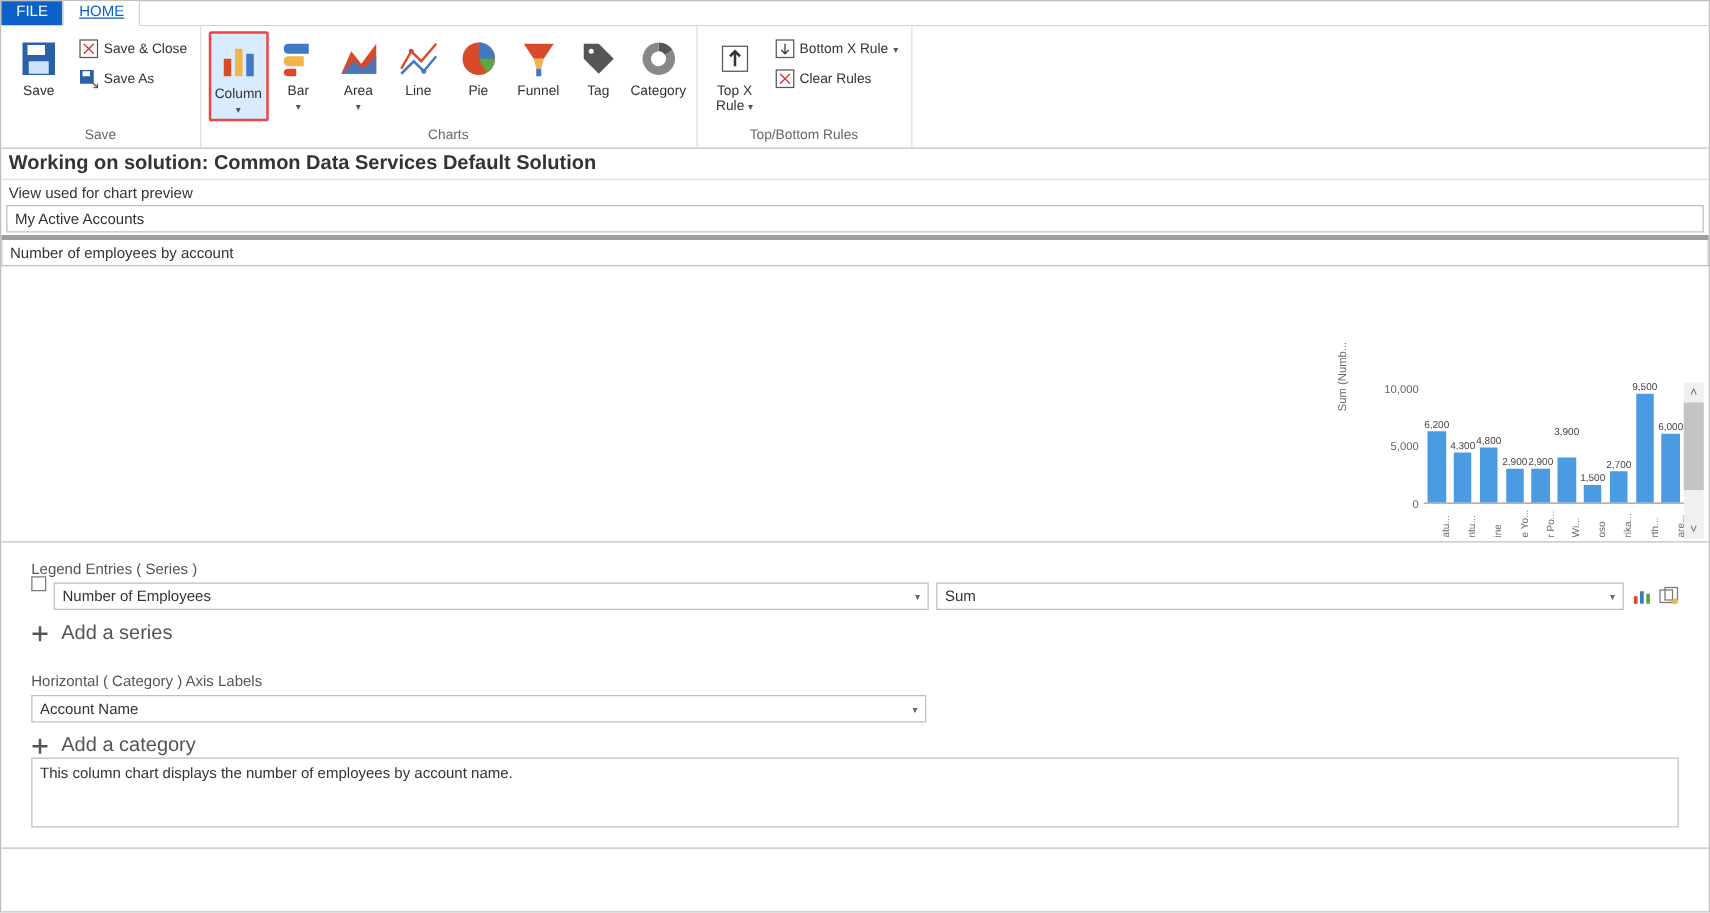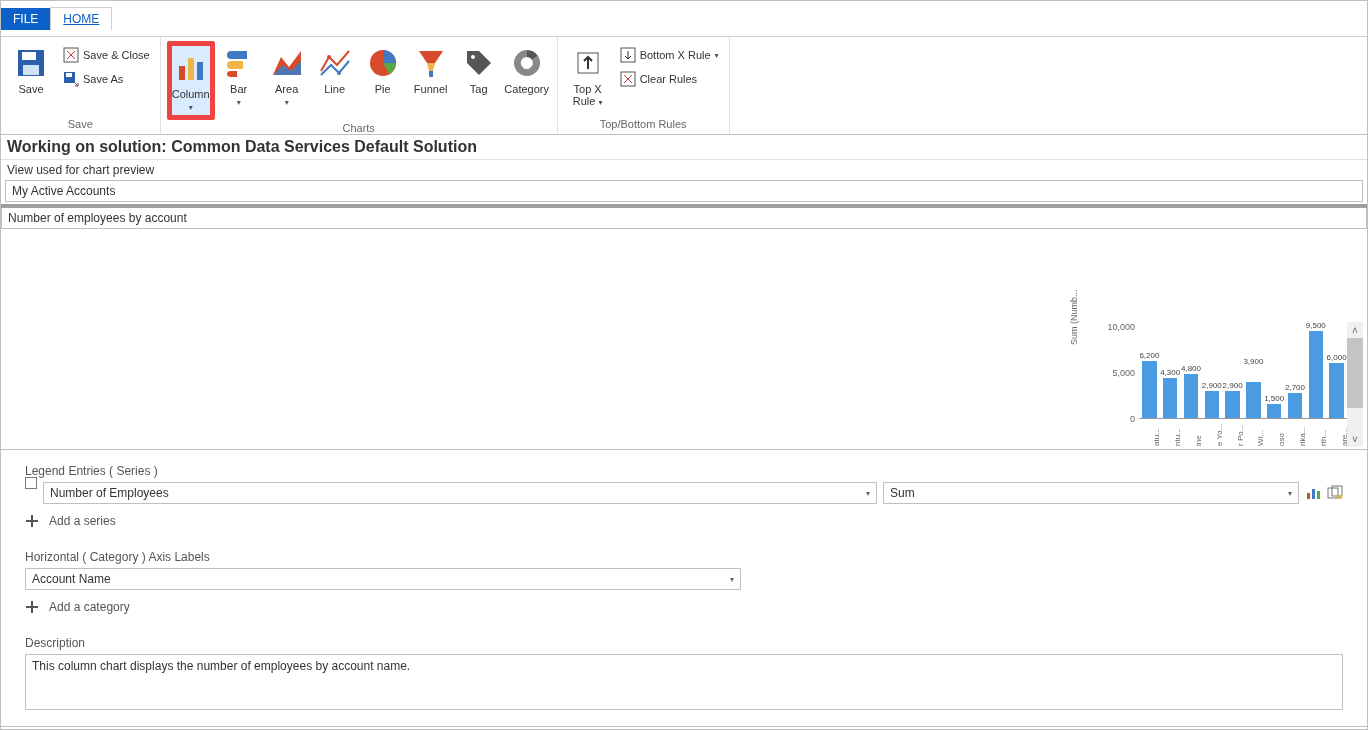--- a/index.html
+++ b/index.html
@@ -1,31 +1,31 @@
 <!DOCTYPE html>
 <html><head>
 <meta charset="utf-8">
 <style>
   * { box-sizing: border-box; }
   html, body { margin:0; padding:0; font-family: "Segoe UI", Arial, sans-serif; font-size:12px; color:#333; }
   body { width:1368px; height:730px; border:1px solid #c0c0c0; background:#fff; overflow:hidden; position:relative;}
   
-  .tab-strip { display:flex; height:36px; align-items:center; border-bottom:1px solid #d0d0d0;}
+  .tab-strip { display:flex; height:20px; align-items:flex-end; border-bottom:1px solid #d0d0d0;}
   .tab { padding:4px 12px; font-size:12px; cursor:default; display:flex; align-items:center;}
   .tab.file { background:#0b61c7; color:#fff;}
   .tab.home { color:#0b61c7; border:1px solid #d0d0d0; border-bottom:1px solid #fff; margin-bottom:-1px; background:#fff;text-decoration:underline;}
   
   .ribbon { display:flex; height:98px; border-bottom:1px solid #c0c0c0; background:#fff;}
   .group { display:flex; flex-direction:column; border-right:1px solid #e0e0e0; padding:0 6px;}
   .group-body { display:flex; flex:1; align-items:flex-start; padding-top:4px;}
   .group-label { text-align:center; font-size:11px; color:#666; padding:2px 0 4px;}
   .bigbtn { display:flex; flex-direction:column; align-items:center; justify-content:flex-start; width:48px; padding:2px 2px; cursor:default;}
   .bigbtn .ic { width:32px; height:32px; margin-top:4px;}
   .bigbtn .lbl { font-size:11px; text-align:center; margin-top:4px; line-height:1.1;}
-  .bigbtn.selected { background:#d9ecff; border:5px solid #ef4444; border-radius:2px;}
+  .bigbtn.selected { background:#d9ecff; border:2px solid #ef4444; border-radius:2px;}
   .smallbtn-col { display:flex; flex-direction:column; gap:4px; margin-left:4px; margin-top:4px;}
   .smallbtn { display:flex; align-items:center; gap:4px; font-size:11px; padding:2px 4px; cursor:default;}
   .smallbtn svg { width:16px; height:16px;}
   .drop-caret { font-size:8px; color:#555;}
   
   .solution-bar { font-weight:bold; padding:3px 6px; border-bottom:1px solid #e0e0e0; font-size:16px;}
   .view-label { padding:3px 6px; font-size:12px;}
   .view-select { margin:0 4px 2px 4px; border:1px solid #bfbfbf; padding:3px 6px; font-size:12px;}
   .thick-divider { height:4px; background:#9e9e9e; margin:0 0 0 0;}
   .chart-name { margin:0 0 2px 0; border-left:1px solid #bfbfbf; border-right:1px solid #bfbfbf; border-bottom:1px solid #bfbfbf; padding:3px 6px; font-size:12px;}
@@ -40,28 +40,28 @@
   .ytick { position:absolute; left:-44px; width:40px; text-align:right; font-size:9px; color:#666; transform:translateY(-50%);}
   .bar { position:absolute; bottom:0; background:#4b9be3;}
   .bar-label { position:absolute; font-size:8px; color:#444; text-align:center; transform:translateX(-50%);}
   .xtick { position:absolute; top:100%; font-size:8px; color:#666; transform:rotate(-90deg) translateX(-100%); transform-origin: left top; white-space:nowrap; width:28px; overflow:hidden;}
   
   .editor { border-top:1px solid #c0c0c0; border-bottom:1px solid #c0c0c0; padding:8px 24px 16px 24px;}
   .sec-label { font-size:12px; color:#555; margin:6px 0 4px;}
   .row { display:flex; align-items:center; gap:6px;}
   .select-box { border:1px solid #bfbfbf; background:#fff; height:22px; display:flex; align-items:center; justify-content:space-between; padding:0 6px; font-size:12px;}
   .select-box .caret { font-size:8px; color:#666;}
-  .add-row { display:flex; align-items:center; gap:10px; margin-top:10px; color:#555; font-size:12px;}
+  .add-row { display:flex; align-items:center; gap:10px; margin-top:10px; color:#555; font-size:16px;}
   .add-row svg { width:14px; height:14px;}
   .desc-box { border:1px solid #bfbfbf; width:100%; height:56px; padding:4px 6px; font-size:12px;}
   .checkbox { width:12px; height:12px; border:1px solid #7a7a7a; background:#fff; flex:0 0 auto;}
   .icon-btn-pair { display:flex; gap:6px; align-items:center;}
   .tiny-chart-icon { width:16px; height:16px;}
   .series-select { flex:1;}
-  .agg-select { width:416px;}
+  .agg-select { width:550px;}
   .category-select { width:716px;}
 </style>
 </head>
 <body>
 
 <div class="tab-strip">
   <div class="tab file">FILE</div>
   <div class="tab home">HOME</div>
 </div>
 
@@ -291,15 +291,14 @@
         <span class="caret">▾</span>
     </div>
   </div>
   <div class="add-row">
     <svg viewBox="0 0 14 14">
         <path d="M7 1 V13 M1 7 H13" stroke="#555" stroke-width="2"></path>
       </svg>
     <span>Add a category</span>
   </div>
 
-  <div class="sec-label" style="margin-top:22px;">Description</div>
   <div class="desc-box">This column chart displays the number of employees by account name.</div>
 </div>
 
 </body></html>

